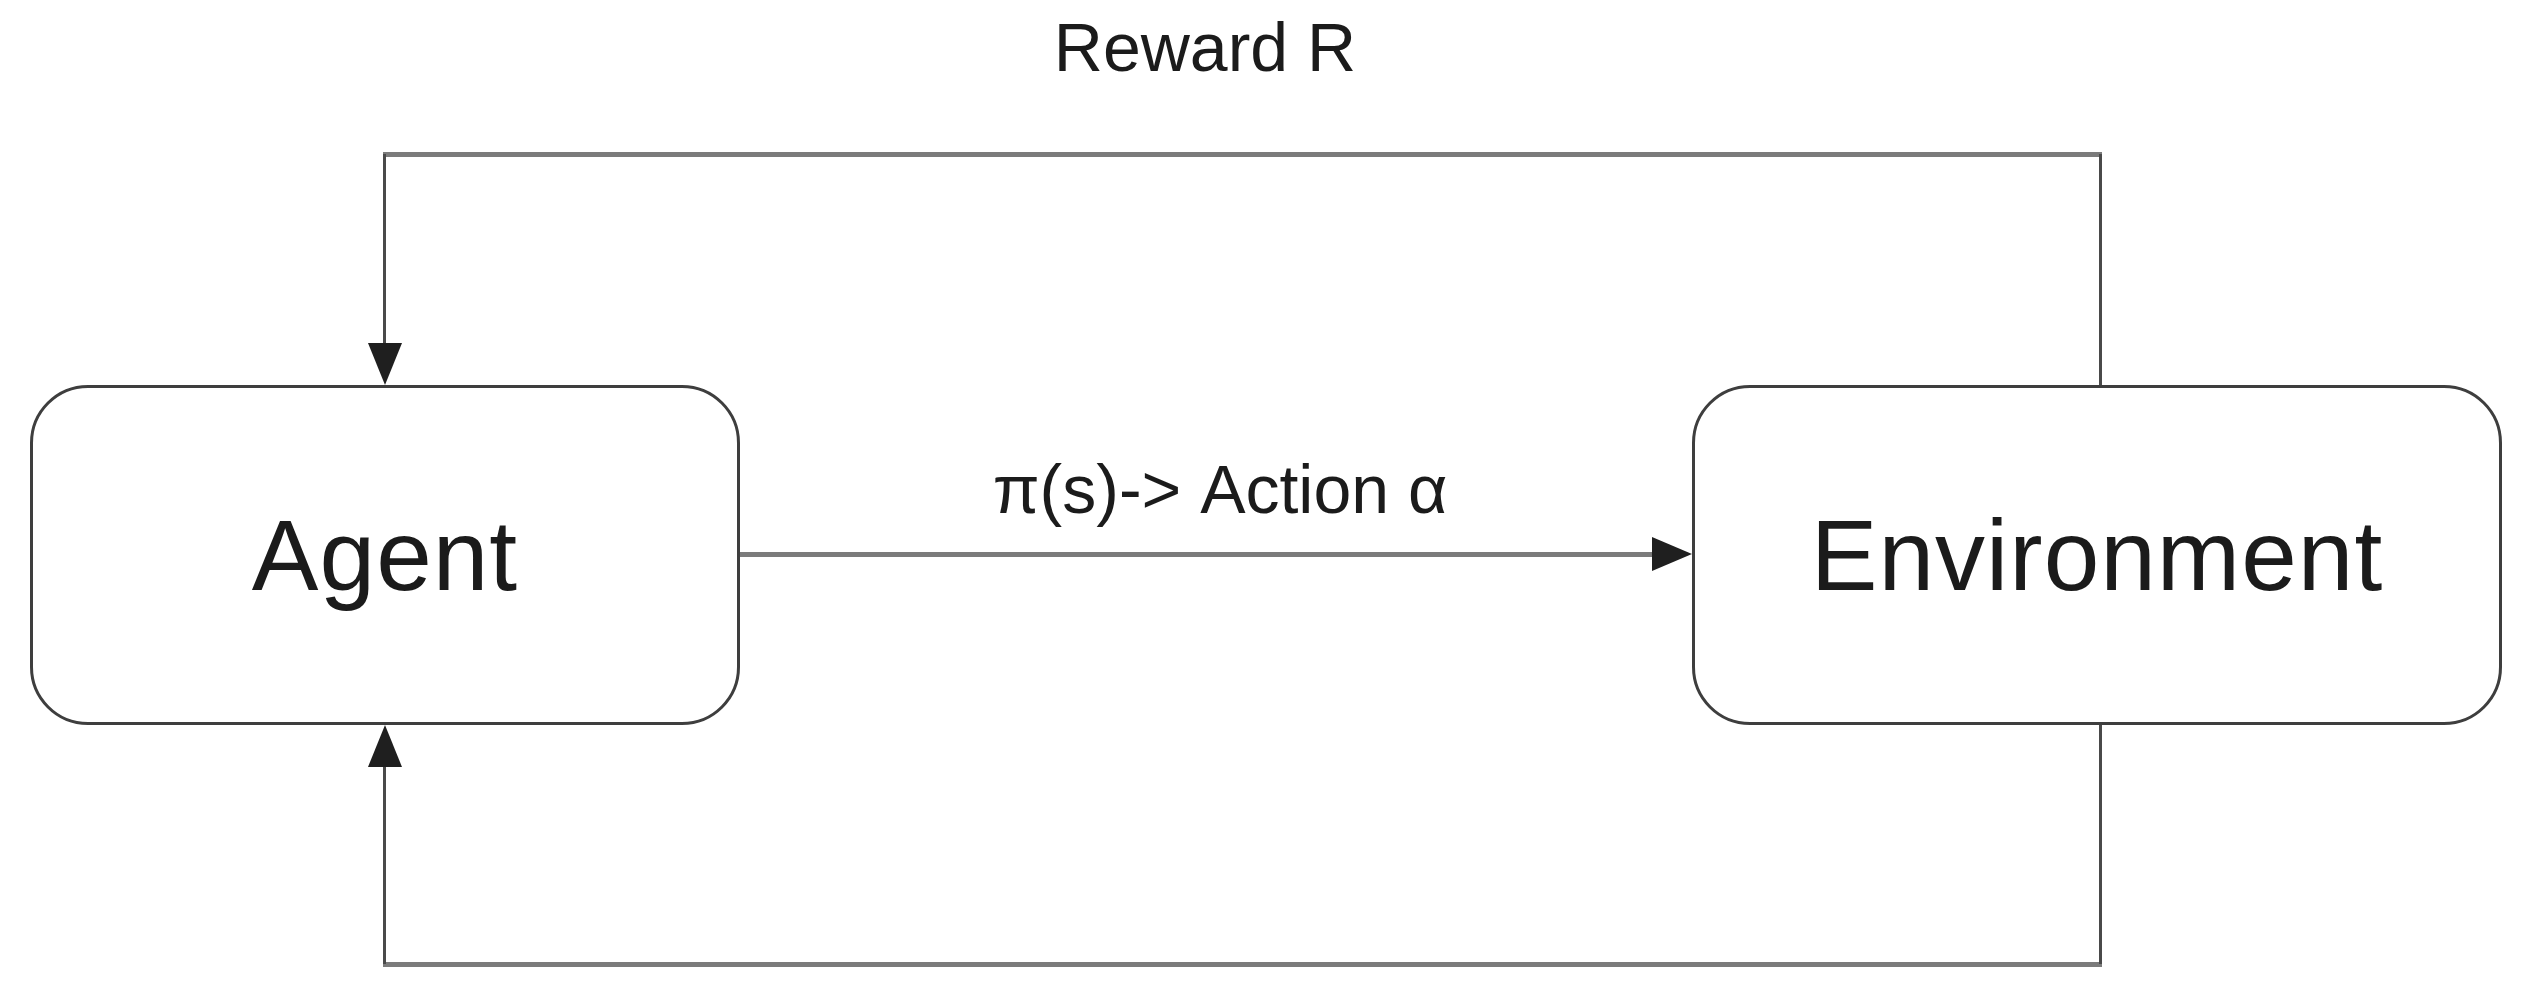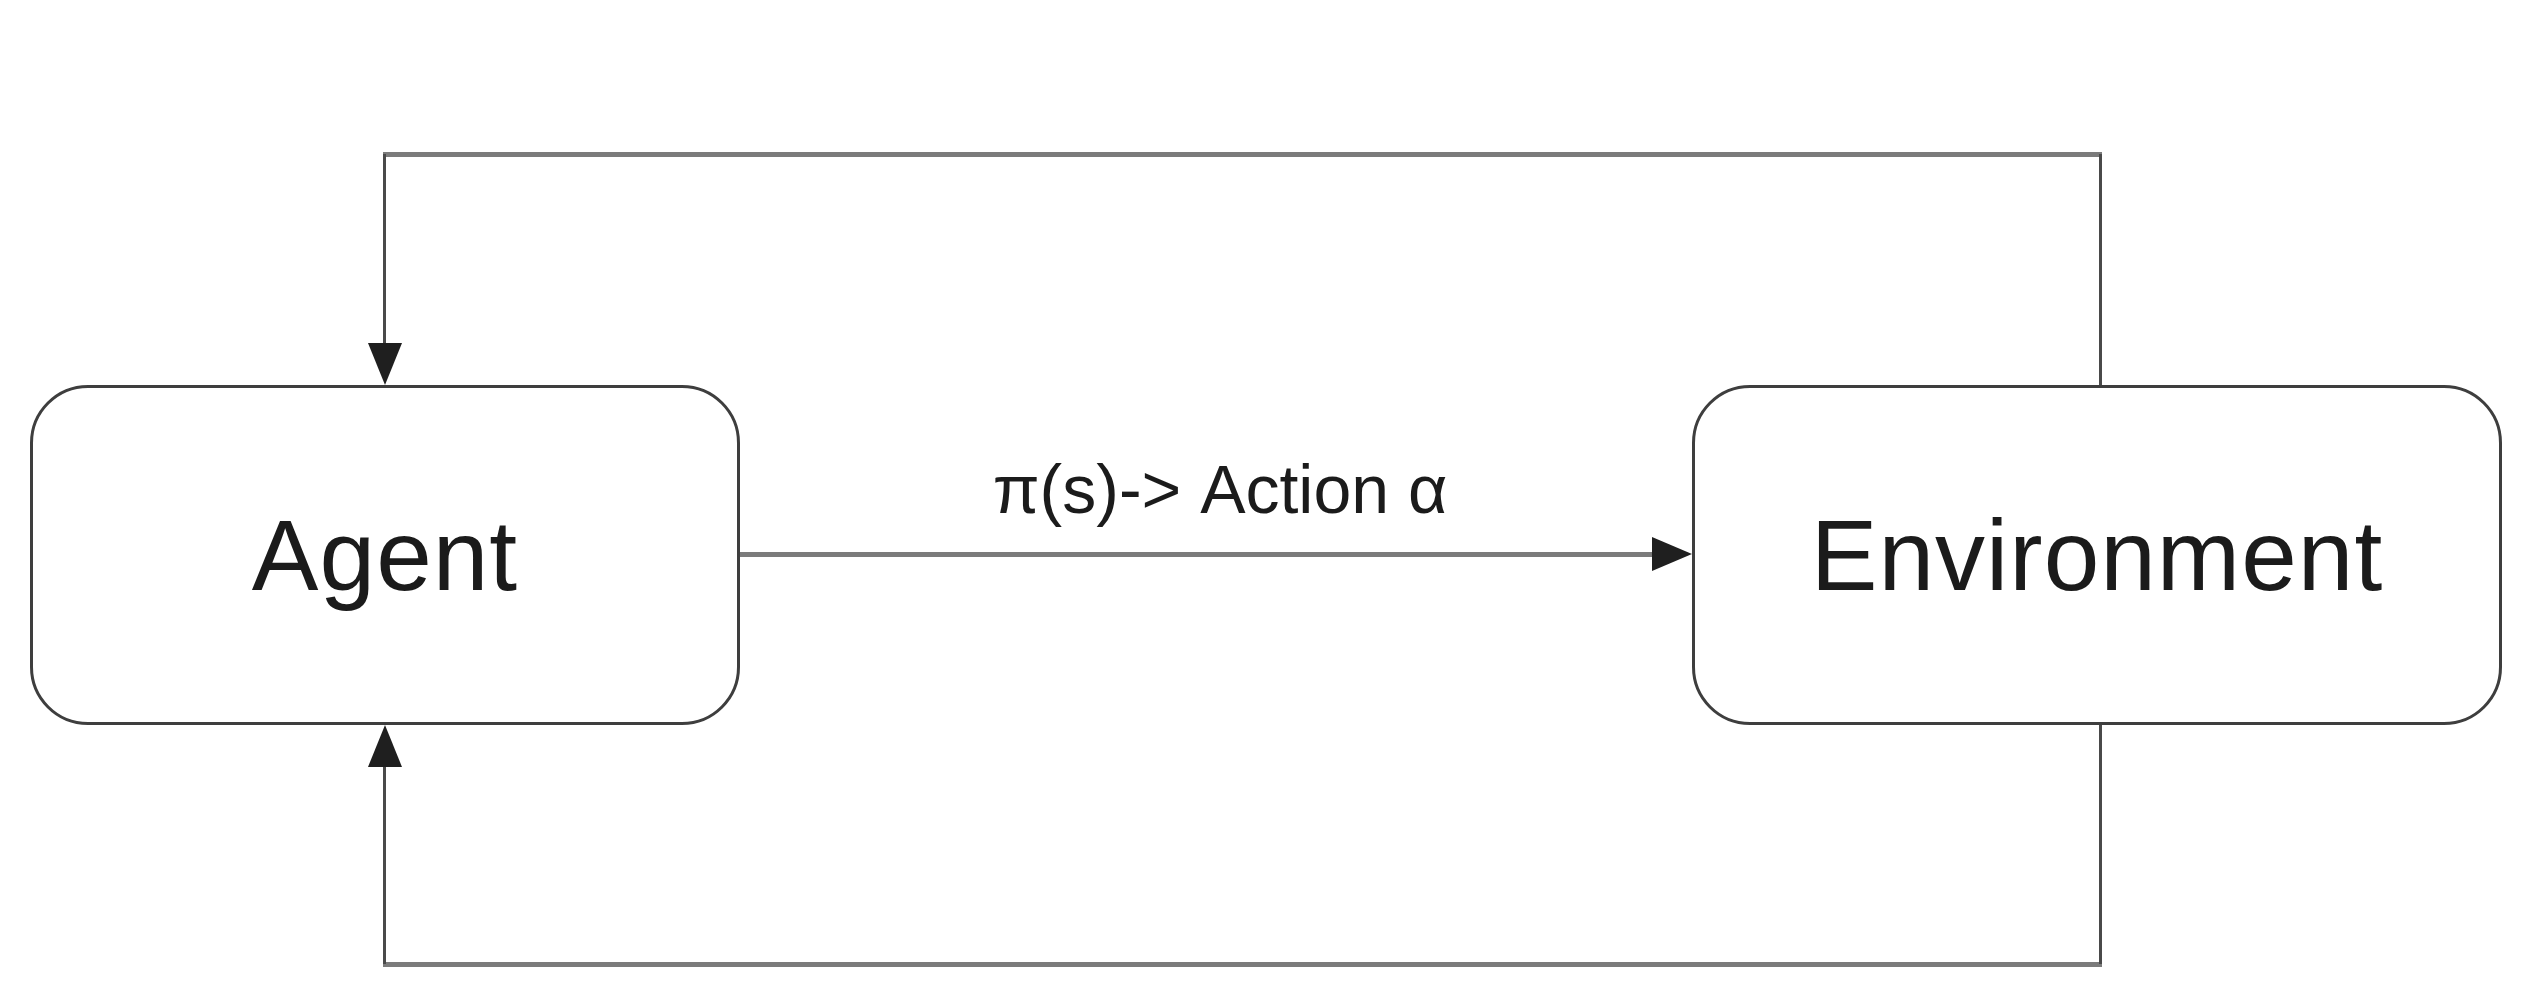--- a/index.html
+++ b/index.html
@@ -97,20 +97,21 @@
 </style>
 </head>
 <body>
 
 <div id="canvas">
 
   <div class="hline" id="reward-hline"></div>
   <div class="vline" id="reward-vline-left"></div>
   <div class="vline" id="reward-vline-right"></div>
   <div class="arrowhead" id="reward-arrowhead"></div>
+  <div class="edge-label" id="reward-label">Reward R</div>
 
   <div class="hline" id="action-hline"></div>
   <div class="arrowhead" id="action-arrowhead"></div>
   <div class="edge-label" id="action-label">π(s)-&gt; Action α</div>
 
   <div class="hline" id="state-hline"></div>
   <div class="vline" id="state-vline-left"></div>
   <div class="vline" id="state-vline-right"></div>
   <div class="arrowhead" id="state-arrowhead"></div>
 

